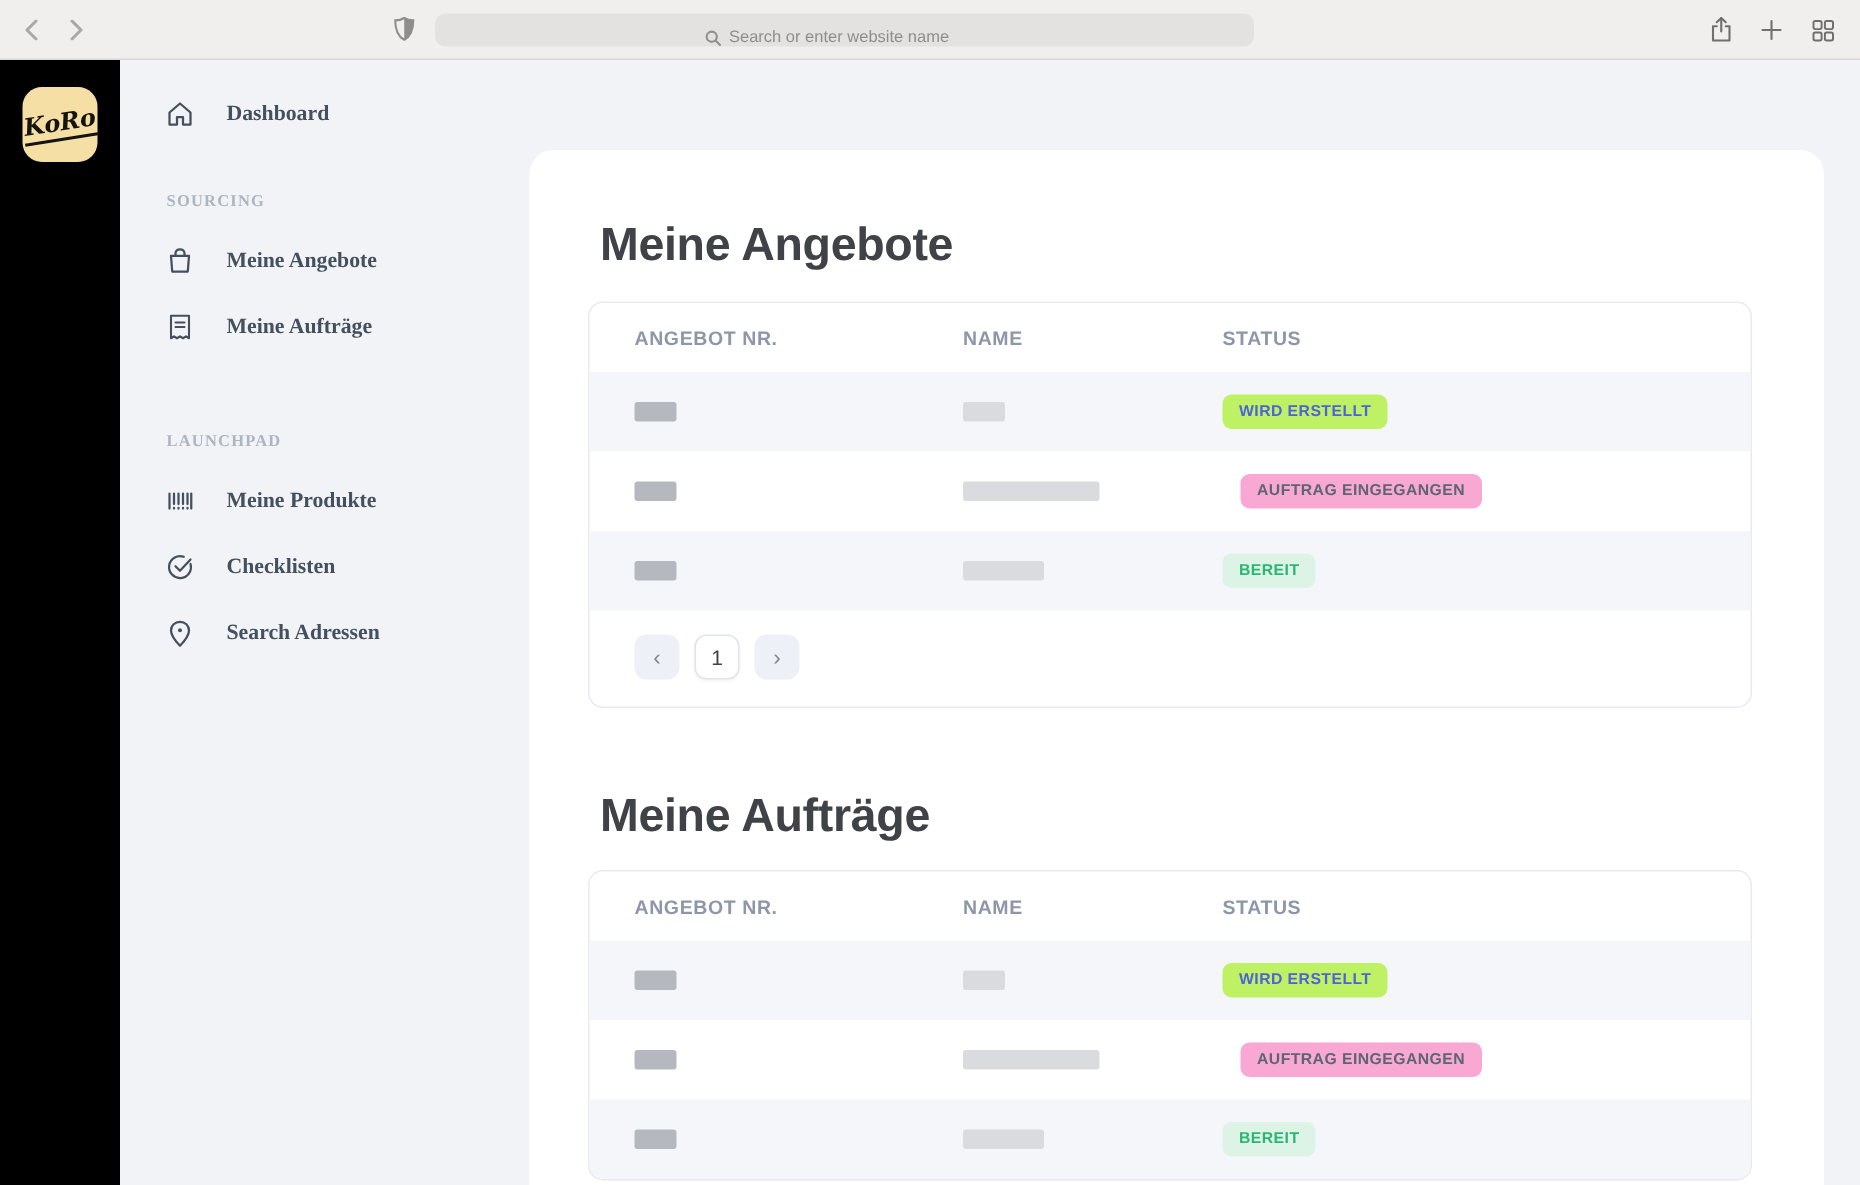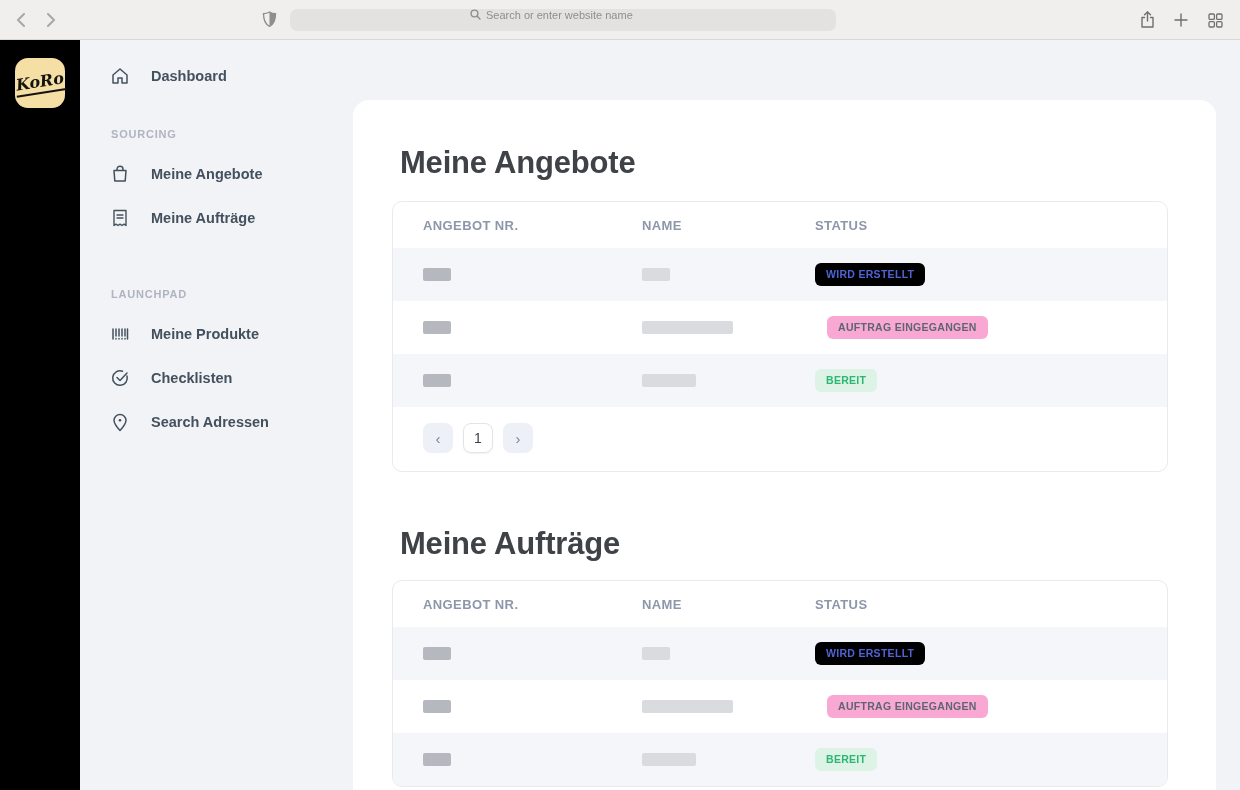--- a/index.html
+++ b/index.html
@@ -21,21 +21,21 @@
     border-bottom: 1px solid #d9d7d5;
     display: flex; align-items: center;
   }
   .chrome .nav-btns { display: flex; gap: 12px; margin-left: 12px; color: #a9a8a6; }
   .chrome .nav-btn { width: 18px; height: 18px; display: flex; align-items: center; justify-content: center; }
   .chrome .shield { position: absolute; left: 262px; top: 11px; color: #8f8e8c; }
   .search-field {
     position: absolute; left: 290px; top: 9px;
     width: 546px; height: 22px;
     background: #e4e2e0; border-radius: 7px;
-    display: flex; align-items: flex-start; justify-content: center;
+    display: flex; align-items: flex-end; justify-content: center;
   }
   .search-field .mag { color: #8f8e8d; margin-right: 5px; display: flex; }
   .search-field input {
     border: none; background: transparent; outline: none;
     font-size: 11px; color: #4c4c4b; width: 170px;
     font-family: "Liberation Sans", sans-serif;
   }
   .search-field input::placeholder { color: #8f8e8d; opacity: 1; }
   .chrome .right-btns {
     position: absolute; right: 16px; top: 0; height: 40px;
@@ -61,20 +61,21 @@
     transform: rotate(-9deg);
     border-bottom: 2px solid #151310;
     padding: 0 1px 1px 1px; line-height: 1.1;
   }
 
   
   .sidebar {
     position: absolute; left: 80px; top: 40px; width: 273px; height: 750px;
     background: #f1f3f6;
     padding-top: 14px;
+    font-family: Liberation Serif, serif;
   }
   .side-item {
     height: 44px; display: flex; align-items: center;
     padding-left: 30px; cursor: pointer;
     color: #4a5462;
   }
   .side-item .ic { width: 20px; display: flex; justify-content: center; color: #4a5462; }
   .side-item .lbl {
     margin-left: 21px; font-size: 14.5px; font-weight: bold; color: #44505e;
   }
@@ -119,21 +120,21 @@
   .bar.light { background: #d9dbde; }
   .bar.w-sm { width: 28px; }
   .bar.w-lg { width: 91px; }
   .bar.w-md { width: 54px; }
 
   .badge {
     display: inline-block; padding: 6px 11px; border-radius: 6px;
     font-size: 10.5px; font-weight: bold; letter-spacing: 0.3px;
     text-transform: uppercase; line-height: 1;
   }
-  .badge--info    { background: #000000; color: #4f63d6; text-align: center; }
+  .badge--info    { background: #bef264; color: #4f63d6; text-align: center; }
   .badge--neutral { background: #f9a8d4; color: #5d6573; margin-left: 12px; }
   .badge--success { background: #dcf3e6; color: #2bb673; }
 
   .pagination {
     display: flex; gap: 10px; padding: 16px 0 18px 30px; align-items: center;
   }
   .page-btn {
     width: 30px; height: 30px; border-radius: 8px;
     display: flex; align-items: center; justify-content: center;
     font-size: 13px; cursor: pointer; border: none;

